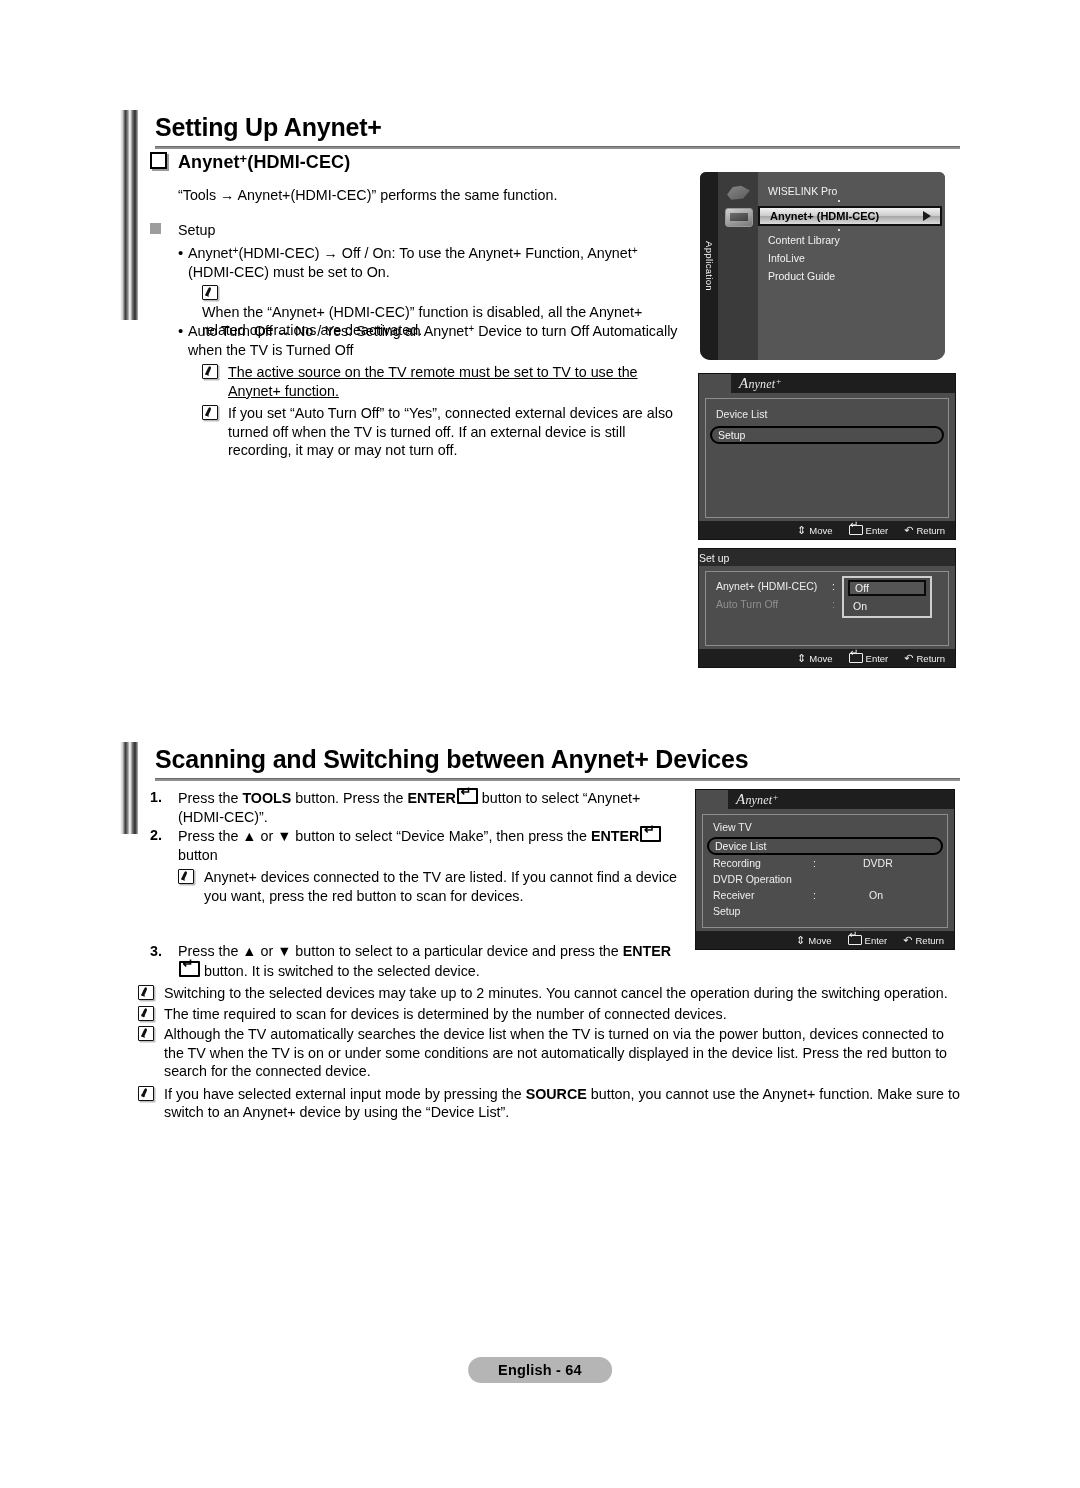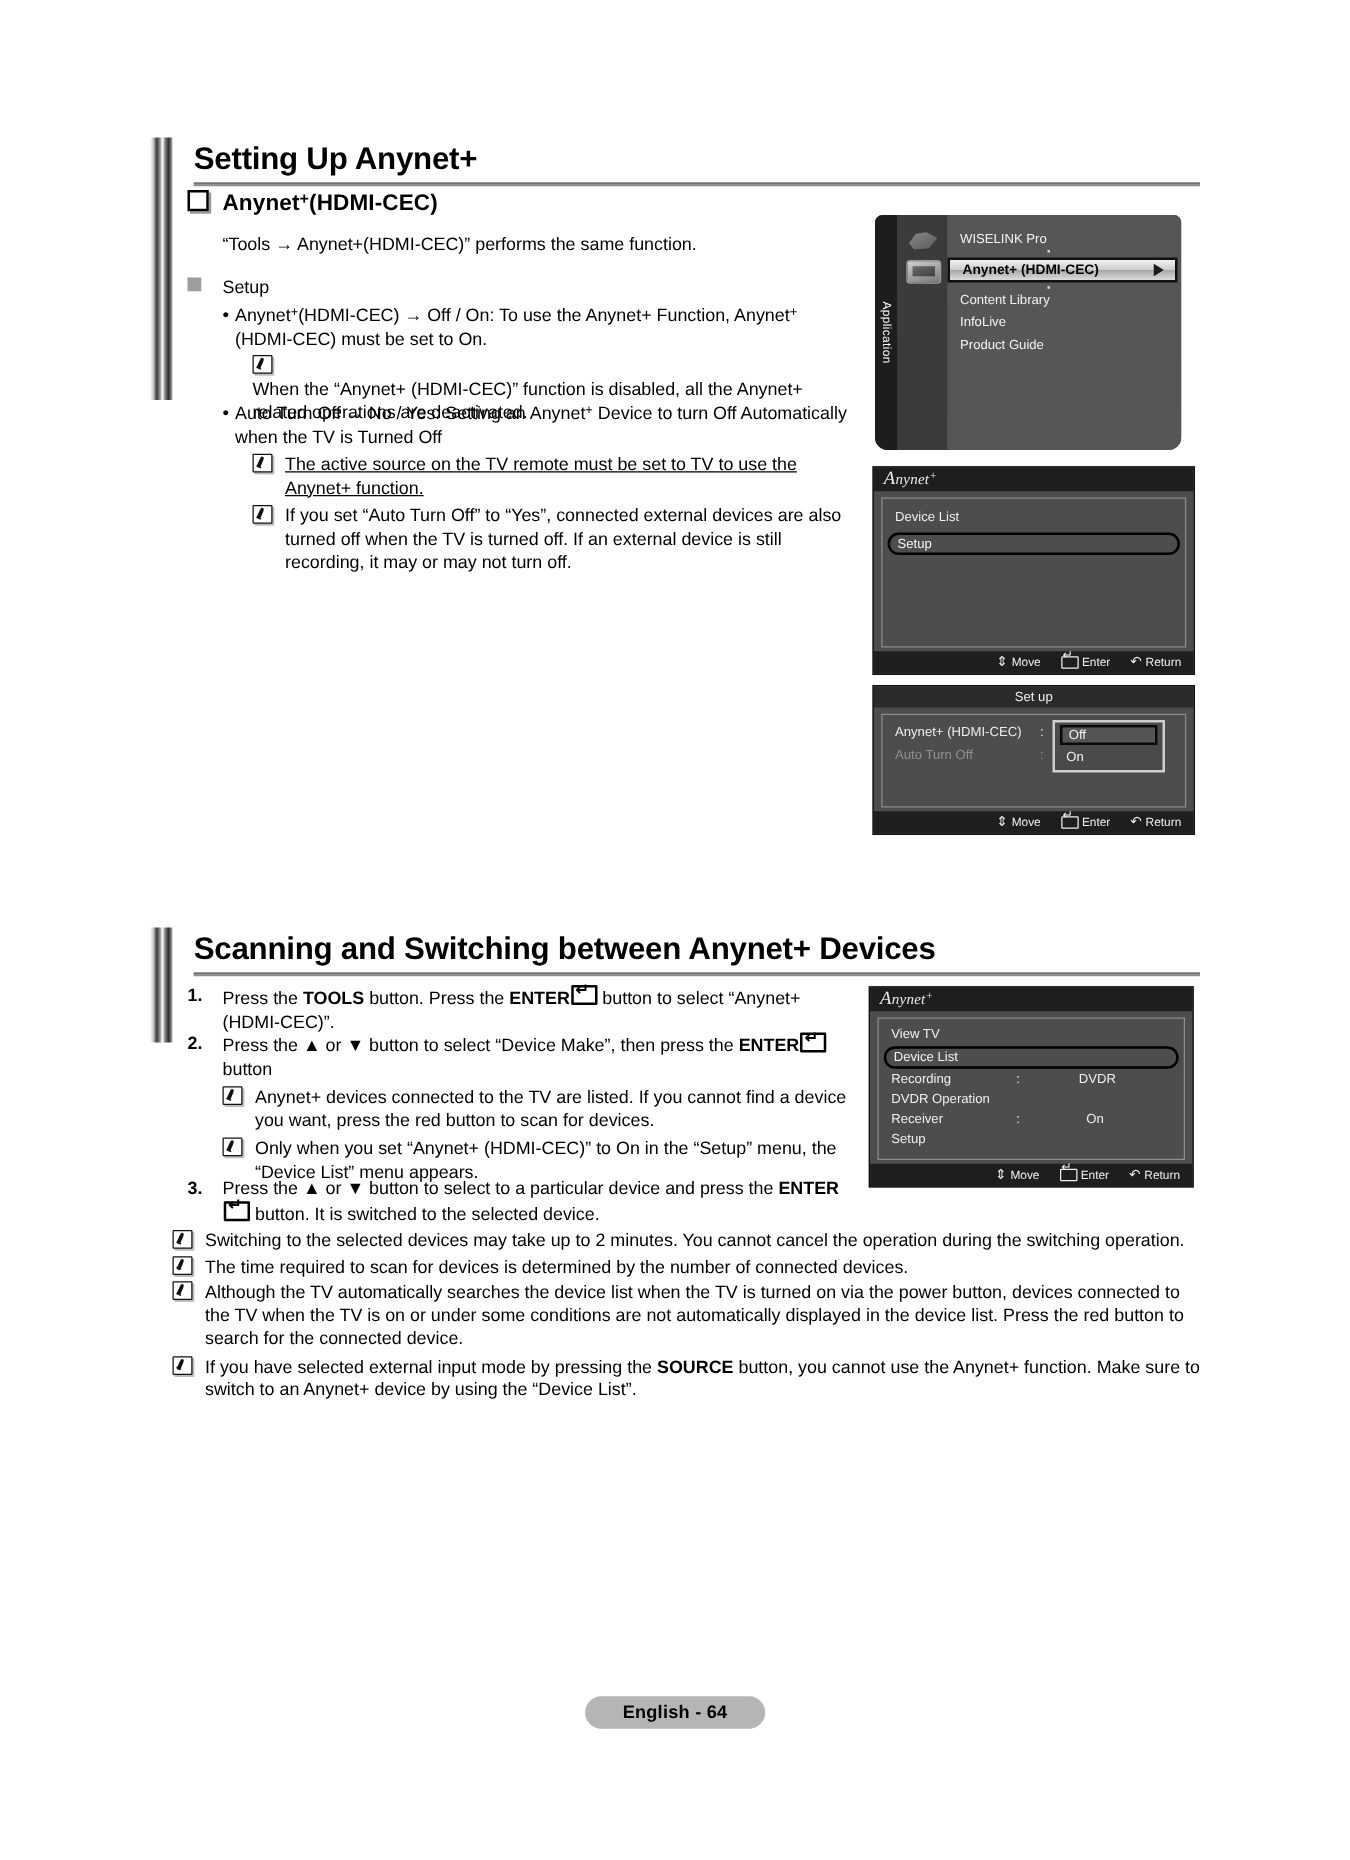--- a/index.html
+++ b/index.html
@@ -238,20 +238,21 @@
     position: absolute;
     width: 2px; height: 2px;
     background: #d8d8d8;
   }
 
   
   .pa {
     background: #4d4d4d;
     border: 1px solid #111;
     box-sizing: border-box;
+    padding-left: 32px;
   }
   .pa-title {
     height: 19px;
     background: #1e1e1e;
     display: flex;
     align-items: center;
     padding-left: 8px;
   }
   .logo {
     font-family: "Liberation Serif", serif;
@@ -327,21 +328,20 @@
     color: #f4f4f4;
   }
 
   
   .p3 { background: #4d4d4d; border: 1px solid #111; box-sizing: border-box; }
   .p3-title {
     height: 17px;
     background: #2a2a2a;
     display: flex;
     align-items: center;
-    justify-content: center;
     font-size: 10.5px;
     color: #f0f0f0;
   }
   .p3-body {
     position: absolute;
     left: 6px; right: 6px;
     border: 1px solid #8d8d8d;
     background: #4d4d4d;
     box-sizing: border-box;
   }
@@ -557,24 +557,20 @@
     <div class="row">
       <div class="bulletcol num" style="width:28px;">2.</div>
       <div class="bodycol">
         <span>Press the ▲ or ▼ button to select “Device Make”, then press the </span><b>ENTER</b><span class="enterkey"></span><span> button</span>
       </div>
     </div>
     <div class="row" style="margin-top:4px; margin-left:28px;">
       <div class="bulletcol" style="width:26px;"><span class="noteicon"></span></div>
       <div class="bodycol">Anynet+ devices connected to the TV are listed. If you cannot find a device you want, press the red button to scan for devices.</div>
     </div>
-    <div class="row" style="margin-top:4px; margin-left:28px;">
-      <div class="bulletcol" style="width:26px;"><span class="noteicon"></span></div>
-      <div class="bodycol">Only when you set “Anynet+ (HDMI-CEC)” to On in the “Setup” menu, the “Device List” menu appears.</div>
-    </div>
   </div>
 
   <div class="block txt" style="left:150px; top:942px; width:530px;">
     <div class="row">
       <div class="bulletcol num" style="width:28px;">3.</div>
       <div class="bodycol">
         <span>Press the ▲ or ▼ button to select to a particular device and press the </span><b>ENTER</b><span class="enterkey"></span><span> button. It is switched to the selected device.</span>
       </div>
     </div>
   </div>

